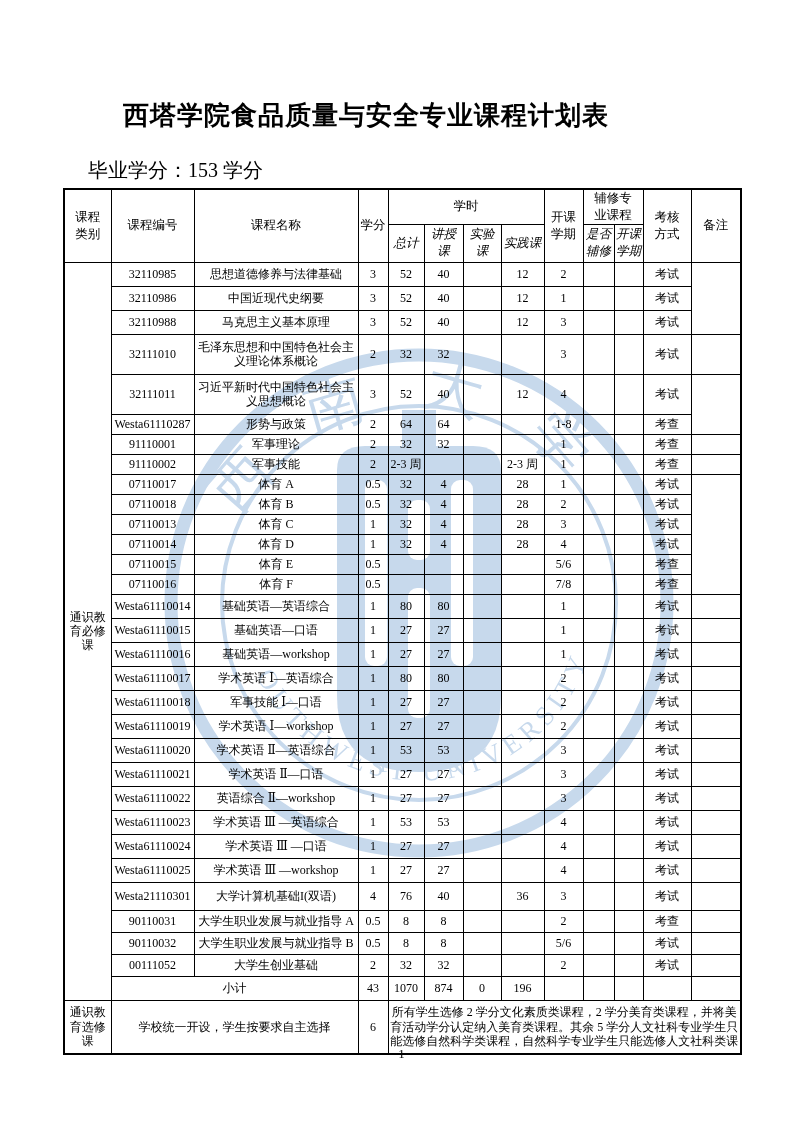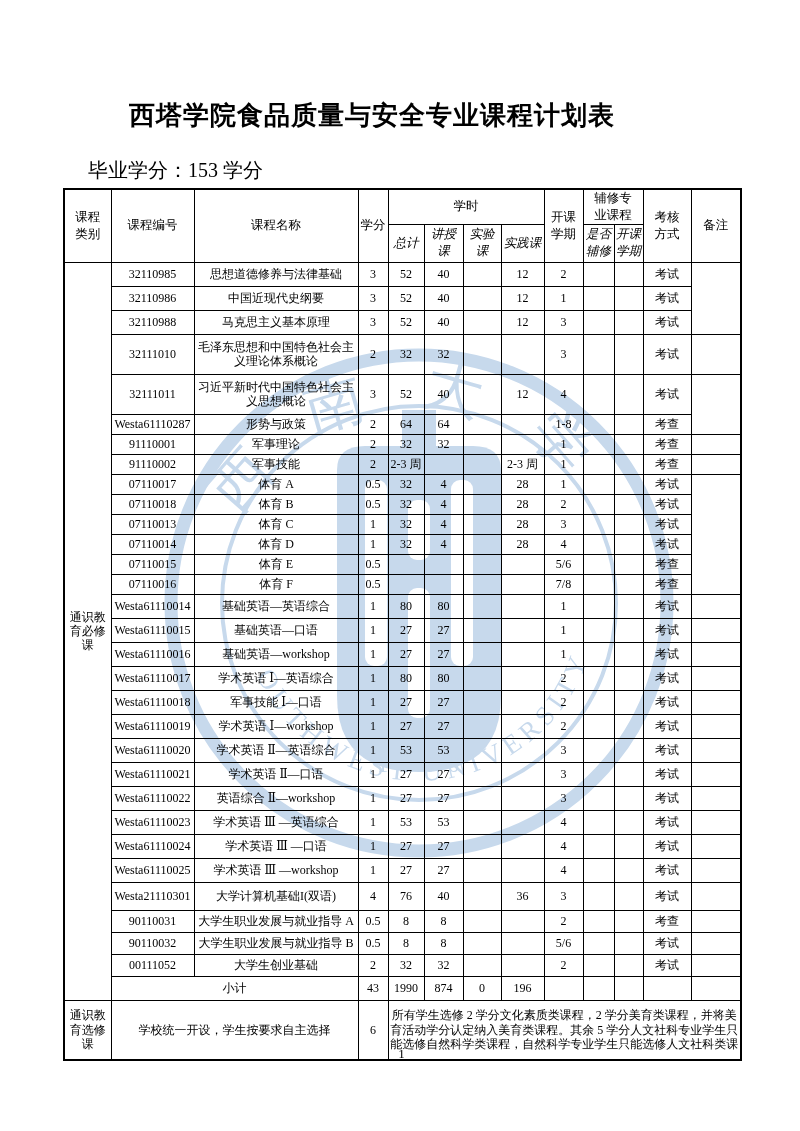--- a/index.html
+++ b/index.html
@@ -4,39 +4,39 @@
 <style>
   html,body{margin:0;padding:0;}
   body{
     width:800px;height:1131px;position:relative;background:#fff;color:#000;
     font-family:"Liberation Serif","DejaVu Serif",serif;overflow:hidden;
   }
   .watermark{position:absolute;left:0;top:0;width:800px;height:1131px;}
   .doc-title{
     position:absolute;top:98px;left:0;width:732px;text-align:center;
     font-family:"Liberation Sans","DejaVu Sans",sans-serif;
-    font-weight:bold;font-size:26px;letter-spacing:1px;padding-left:6px;
+    font-weight:bold;font-size:26px;letter-spacing:1px;
   }
   .credits-note{position:absolute;top:157px;left:88px;font-size:20px;}
   table.plan{
     position:absolute;left:63px;top:188px;width:677px;
     border-collapse:collapse;table-layout:fixed;background:transparent;
     border:2px solid #000;
   }
   .plan th,.plan td{
     border:1px solid #000;text-align:center;vertical-align:middle;
     font-weight:normal;font-size:12px;line-height:1.2;padding:0 1px;
     overflow:hidden;white-space:normal;word-break:break-word;
   }
   .plan th{font-size:12.5px;white-space:pre-line;line-height:1.35;}
   tr.head1{height:27px;} tr.head2{height:38px;font-style:italic;}
   .h20{height:20px}.h22{height:22px}.h24{height:24px}.h28{height:28px}.h40{height:40px}
   .cat-cell{font-size:13px;line-height:1.6;padding:0 4px;}
   .subtotal-row td{font-weight:normal;}
-  .elective-row{height:60px;}
+  .elective-row{height:54px;}
   .elective-note{
     text-align:left;font-size:11.5px;line-height:1.45;padding:1px 3px;
   }
   .bold{font-weight:bold;}
   .page-number{
     position:absolute;top:1046px;left:63px;width:677px;text-align:center;font-size:13px;
   }
 </style>
 </head>
 <body>
@@ -533,21 +533,21 @@
     <td></td>
     <td>2</td>
     <td></td>
     <td></td>
     <td>考试</td>
     <td rowspan="1"></td>
   </tr>
       <tr id="subtotal-row" class="subtotal-row h24">
       <td colspan="2">小计</td>
       <td>43</td>
-      <td>1990</td>
+      <td>1070</td>
       <td>874</td>
       <td>0</td>
       <td>196</td>
       <td></td>
       <td></td>
       <td></td>
       <td></td>
       <td></td>
     </tr>
   </tbody>

